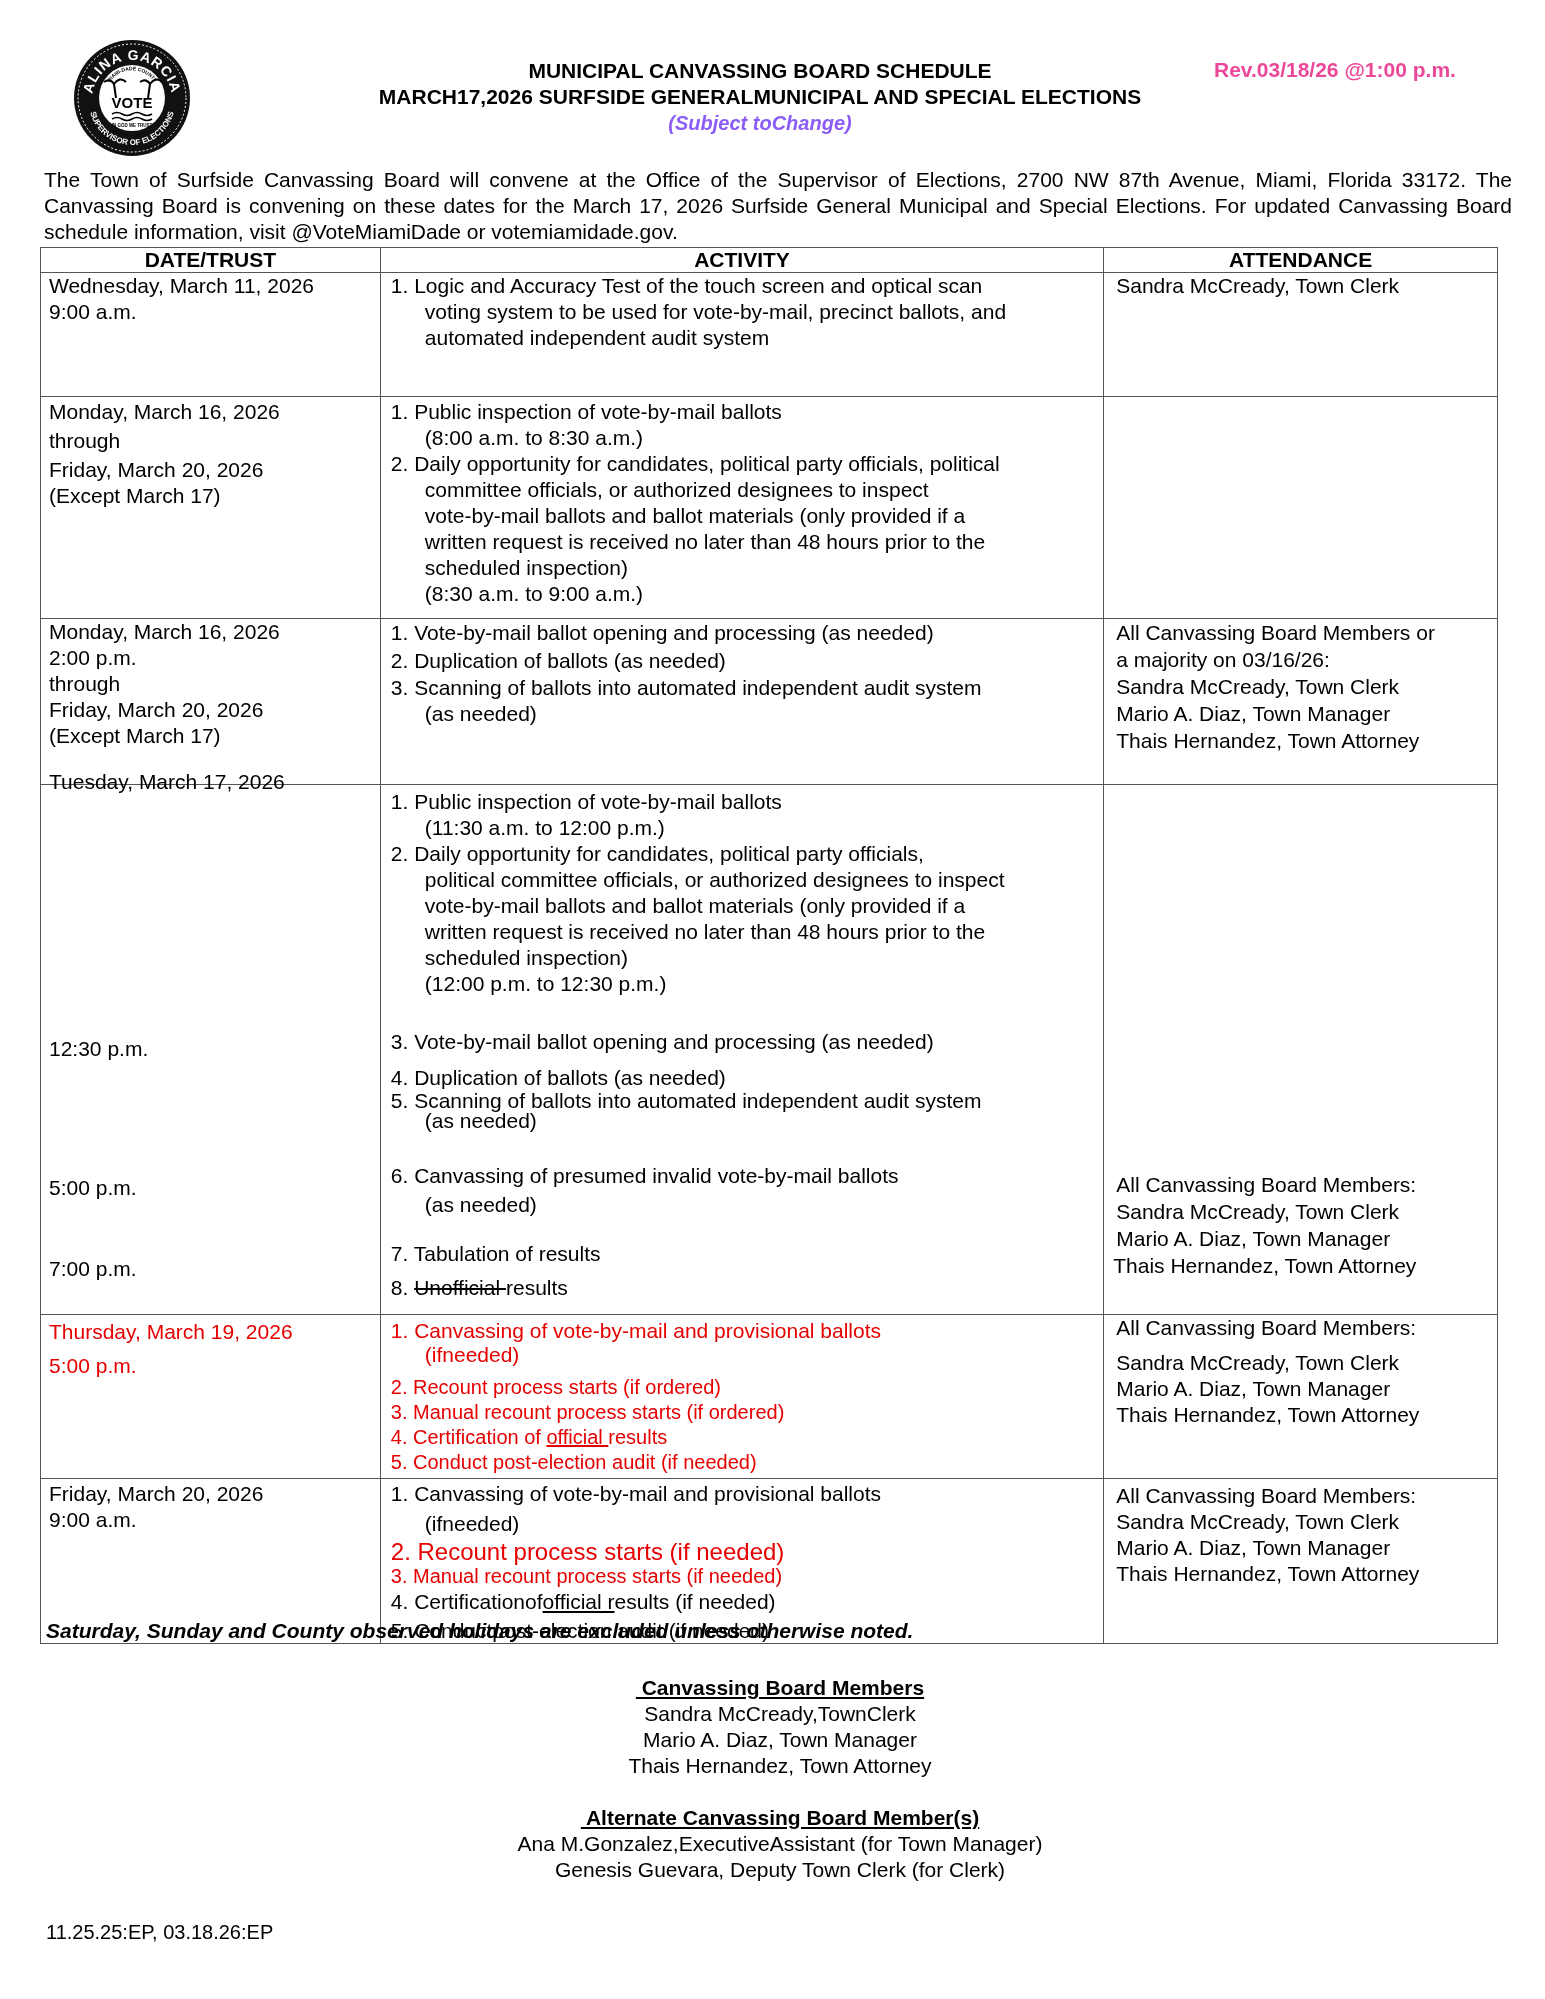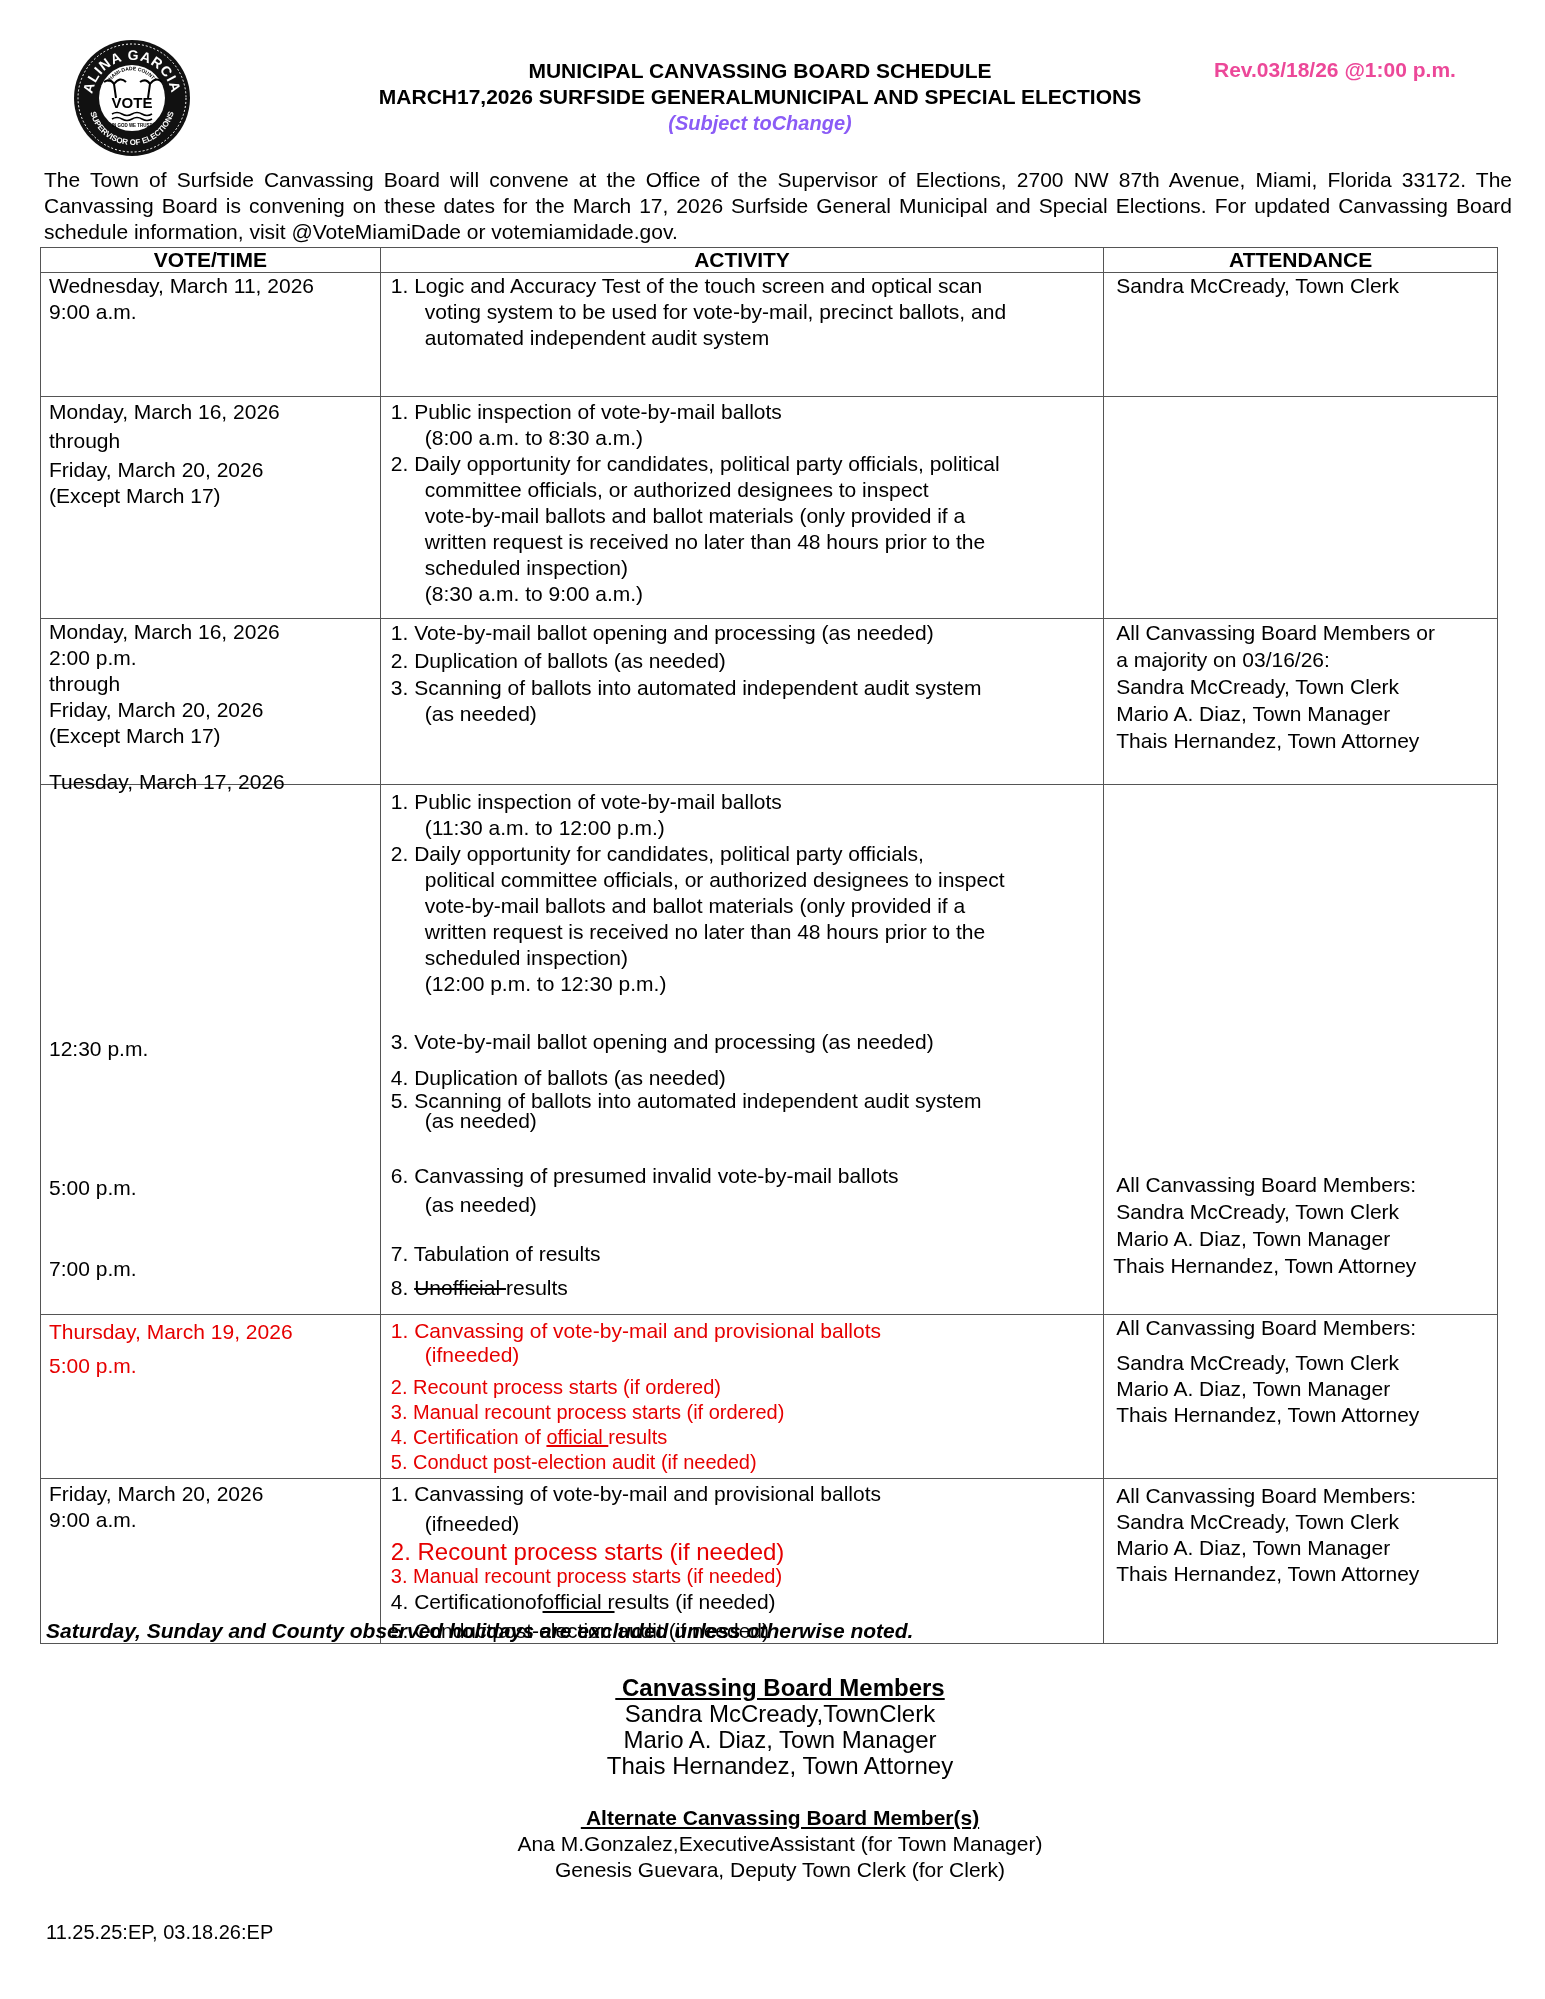--- a/index.html
+++ b/index.html
@@ -50,21 +50,21 @@
   .act .cont { padding-left: 34px; display: block; }
   .strike { text-decoration: line-through; }
   .uline { text-decoration: underline; }
 
   .note {
     position: absolute; left: 46px; top: 1619px;
     font-weight: bold; font-style: italic; font-size: 21px;
   }
   .members {
     position: absolute; left: 510px; top: 1675px; width: 540px;
-    text-align: center; font-size: 24px; line-height: 26px;
+    text-align: center; font-size: 21px; line-height: 26px;
   }
   .members .ttl { font-weight: bold; text-decoration: underline; }
   .alt {
     position: absolute; left: 440px; top: 1805px; width: 680px;
     text-align: center; font-size: 21px; line-height: 26px;
   }
   .alt .ttl { font-weight: bold; text-decoration: underline; }
   .foot {
     position: absolute; left: 46px; top: 1921px; font-size: 20px;
   }
@@ -105,21 +105,21 @@
   <div>MARCH17,2026 SURFSIDE GENERALMUNICIPAL AND SPECIAL ELECTIONS</div>
   <div class="sub">(Subject toChange)</div>
 </div>
 <div class="rev">Rev.03/18/26 @1:00 p.m.</div>
 
 <p class="intro">The Town of Surfside Canvassing Board will convene at the Office of the Supervisor of Elections, 2700 NW 87th Avenue, Miami, Florida 33172. The Canvassing Board is convening on these dates for the March 17, 2026 Surfside General Municipal and Special Elections. For updated Canvassing Board schedule information, visit @VoteMiamiDade or votemiamidade.gov.</p>
 
 <table class="sched">
   <thead>
     <tr>
-      <th class="c1">VOTE/TIME</th>
+      <th class="c1">DATE/TRUST</th>
       <th class="c2">ACTIVITY</th>
       <th class="c3">ATTENDANCE</th>
     </tr>
   </thead>
   <tbody>
 
     <tr style="height:124px;">
       <td class="c1">
         <div>Wednesday, March 11, 2026</div>
         <div>9:00 a.m.</div>

